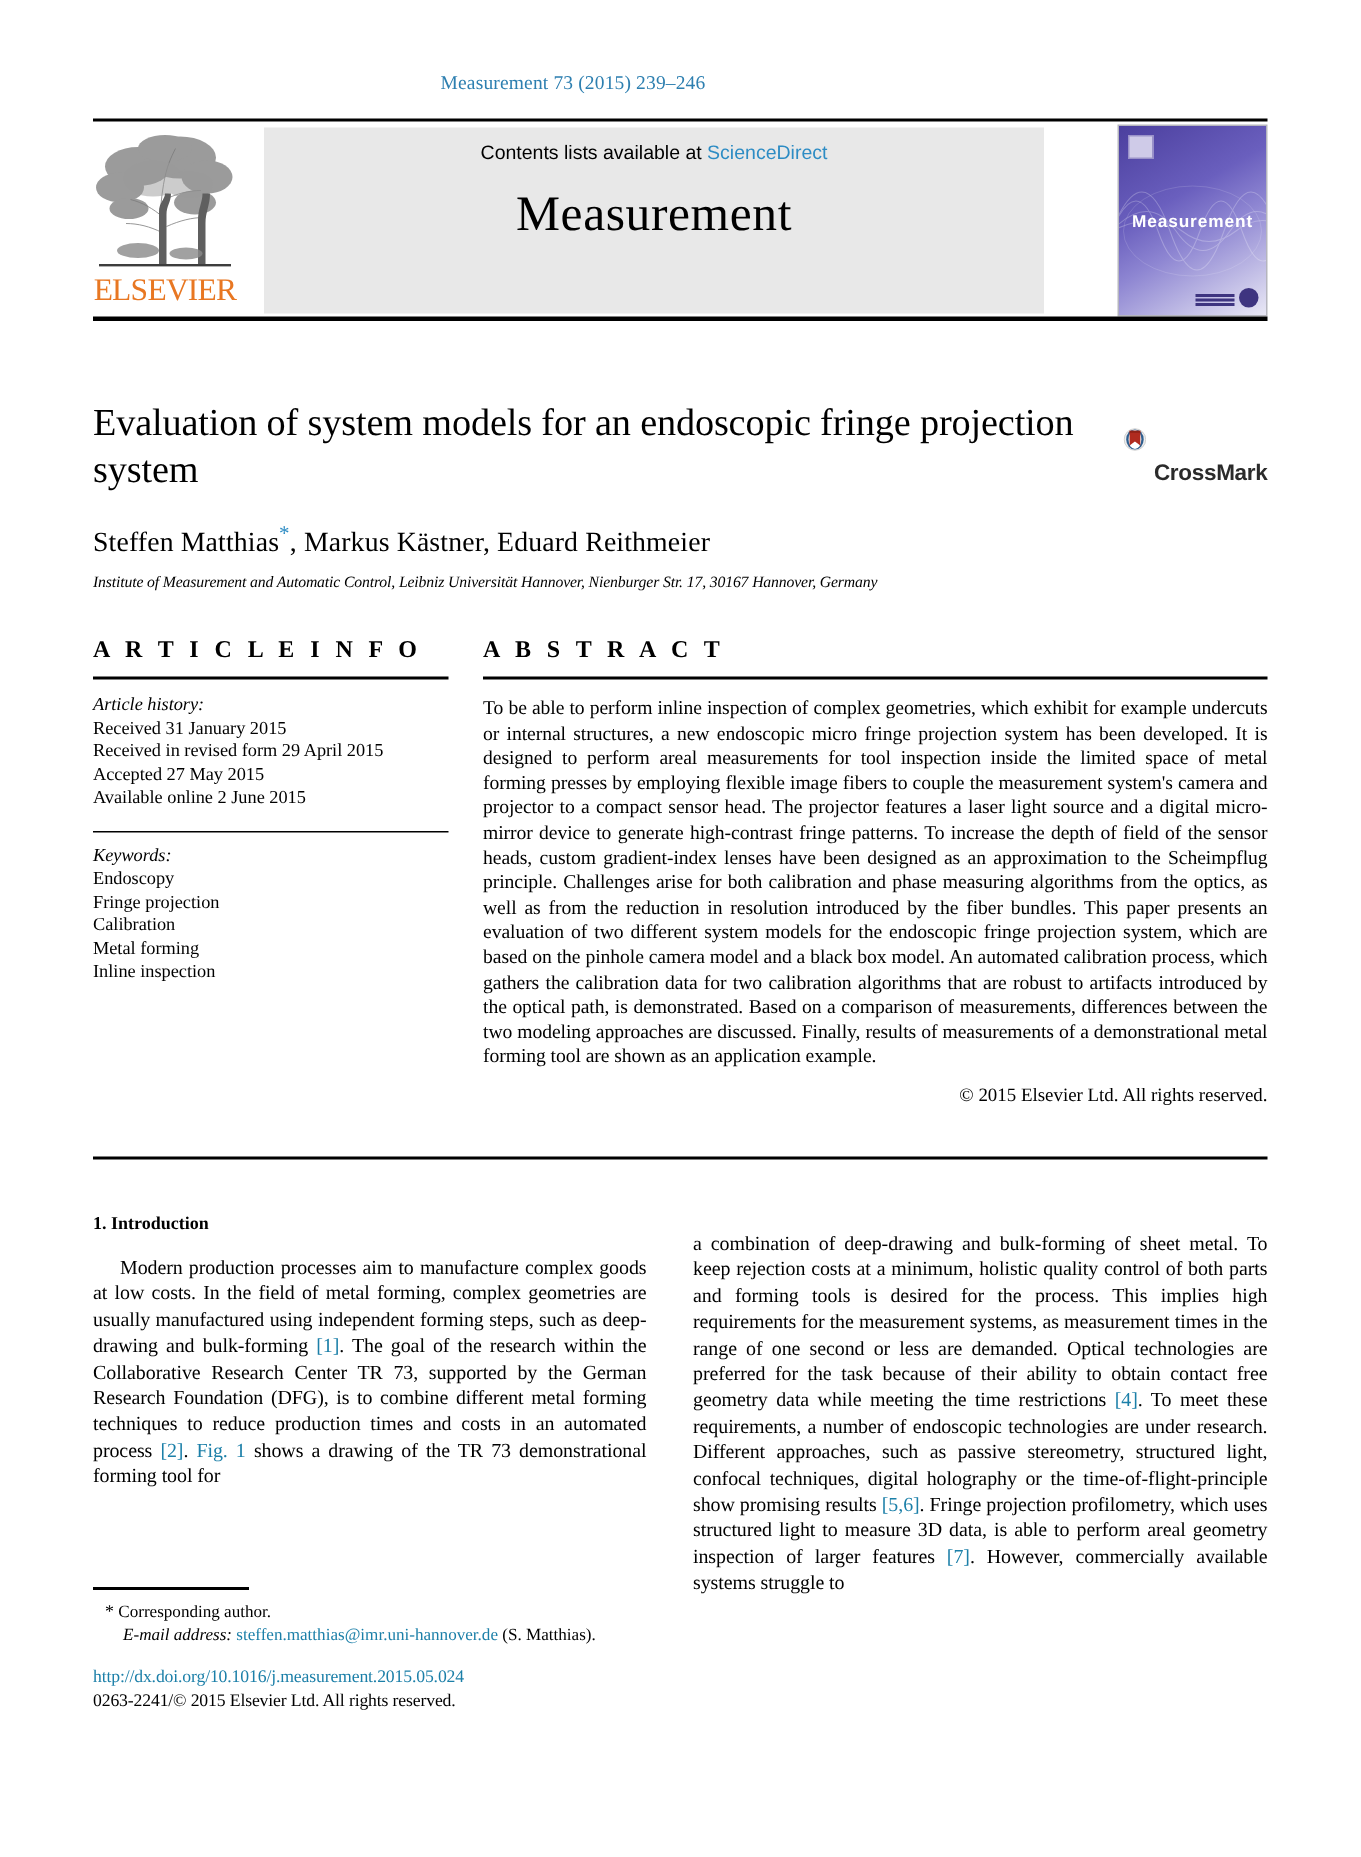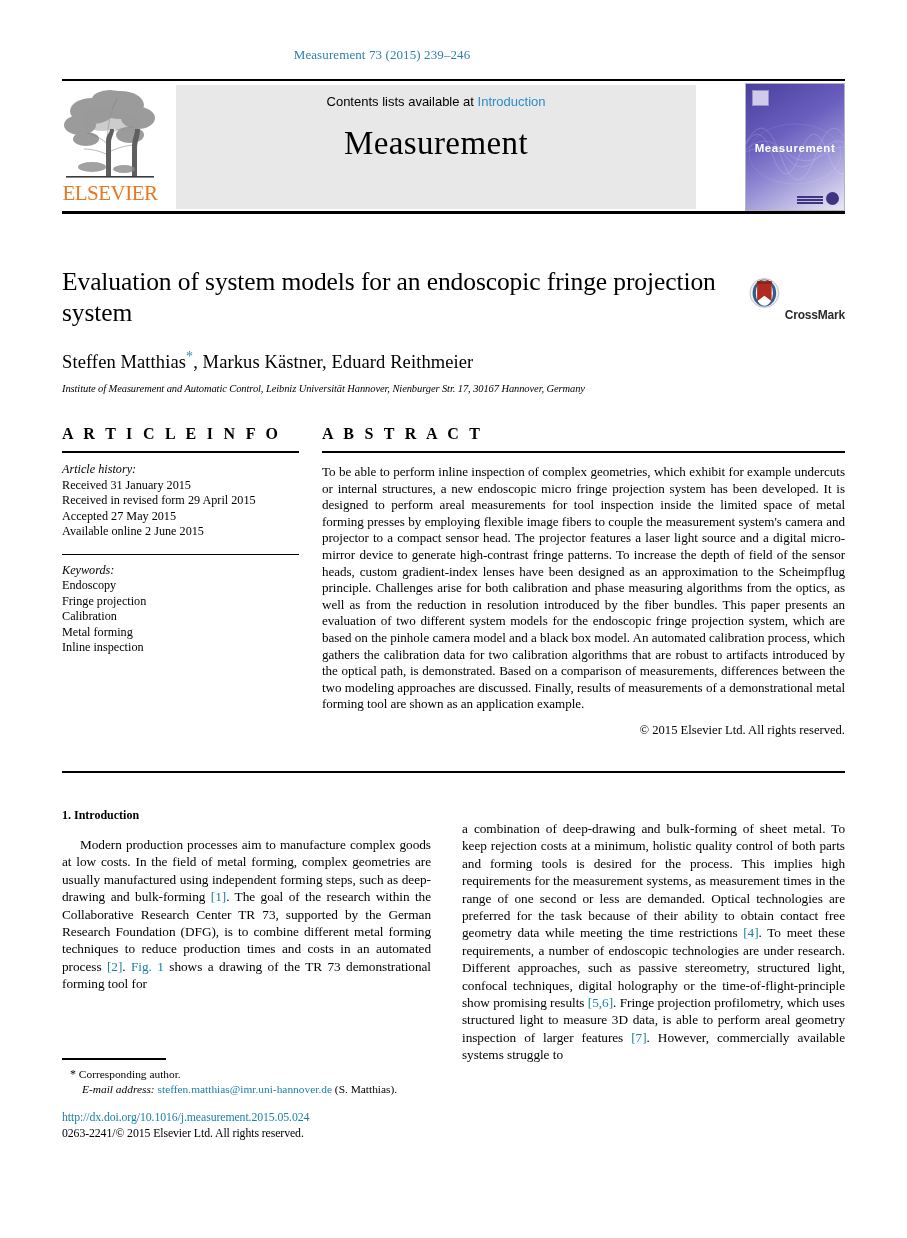--- a/index.html
+++ b/index.html
@@ -177,21 +177,21 @@
     right: 0;
     top: 6px;
     width: 96px;
     height: 42px;
     display: flex;
     align-items: center;
     gap: 5px;
   }
   .crossmark-word {
     font-family: "Liberation Sans", sans-serif;
-    font-size: 12px;
+    font-size: 15px;
     font-weight: bold;
     color: #2b2b2b;
     letter-spacing: -.2px;
     margin-top: 44px;
   }
   .authors {
     margin-top: 21px;
     font-family: "Liberation Serif", serif;
     font-size: 18.5px;
     letter-spacing: .1px;
@@ -367,21 +367,21 @@
         <ellipse cx="30" cy="82" rx="14" ry="5"></ellipse>
         <ellipse cx="62" cy="84" rx="11" ry="4"></ellipse>
       </g>
       <rect x="4" y="91" width="88" height="1.6" fill="#3d3d3d"></rect>
     </svg>
     <div class="elsevier-word">ELSEVIER</div>
   </div>
 
   <div class="banner">
     <div class="banner-contents">
-      <span>Contents lists available at </span><span class="sd-link">Introduction</span>
+      <span>Contents lists available at </span><span class="sd-link">ScienceDirect</span>
     </div>
     <div class="banner-title">Measurement</div>
   </div>
 
   <div class="cover">
     <svg class="cover-waves" viewBox="0 0 98 126">
       <g stroke="#ffffff" fill="none" stroke-width="0.7" opacity="0.55">
         <path d="M-5 70 Q 12 30 26 70 T 54 70 T 82 70 T 110 70"></path>
         <path d="M-5 70 Q 16 18 34 70 T 70 70 T 106 70"></path>
         <path d="M-5 70 Q 20 44 38 70 T 74 70 T 110 70"></path>

